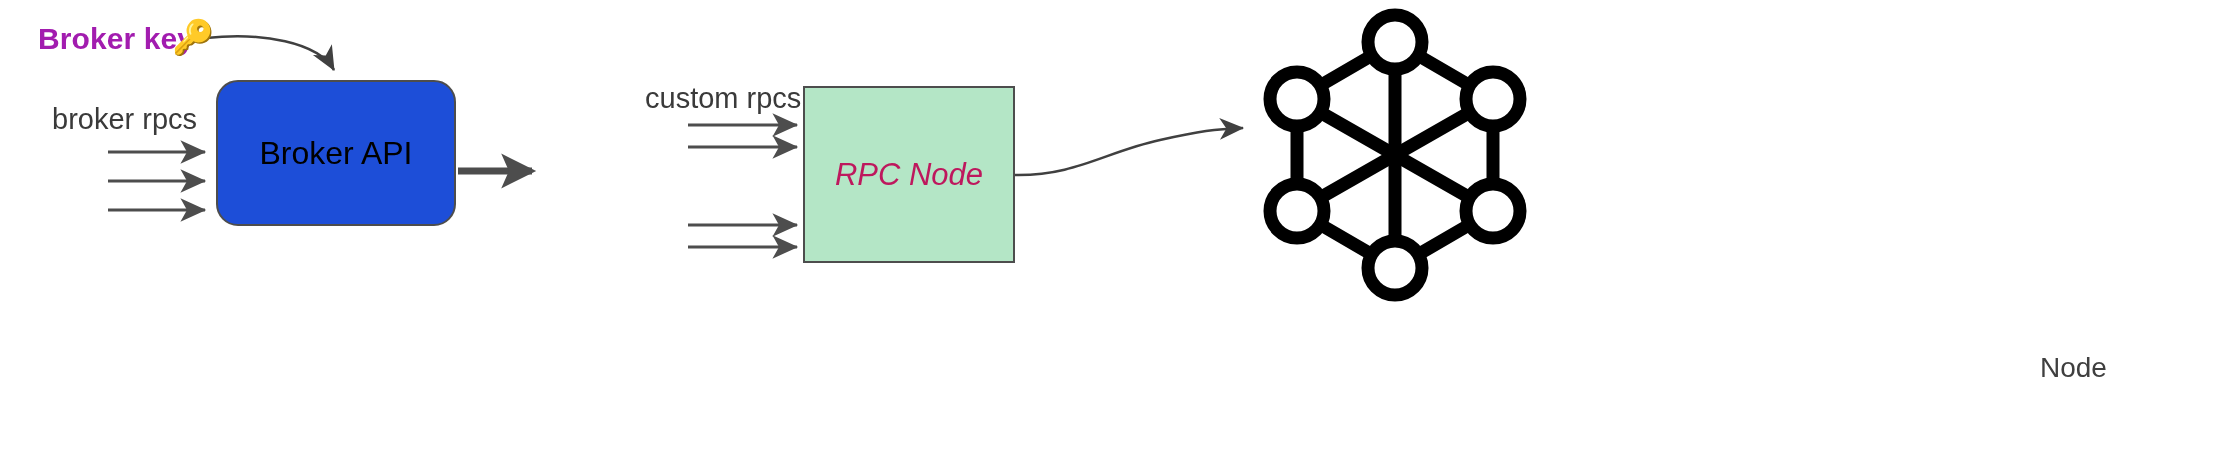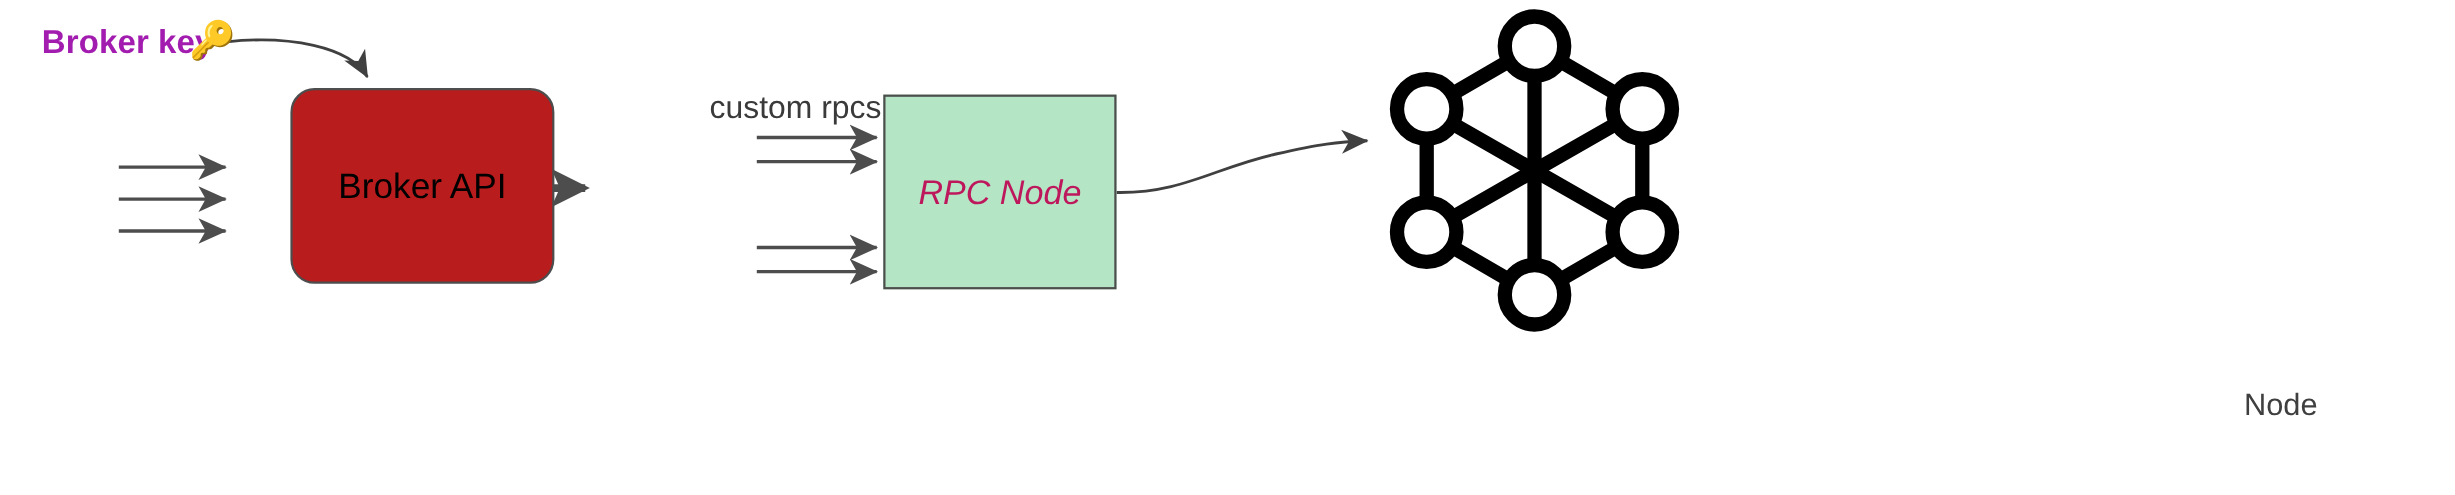--- a/index.html
+++ b/index.html
@@ -69,25 +69,24 @@
     box-sizing: border-box;
     display: flex;
     align-items: center;
     justify-content: center;
     text-align: center;
   }
   .box-broker {
     left: 216px;
     top: 80px;
     width: 240px;
-    height: 178px;
-    background: #b91c1c;
+    height: 146px;
+    background: #1d4ed8;
     border: 2.5px solid #4d4d4d;
     border-radius: 22px;
-    margin-left: 48px;
   }
   .box-broker .box-text {
     font-size: 32px;
     color: #000000;
     line-height: 1.32;
   }
   .box-rpc {
     left: 803px;
     top: 86px;
     width: 212px;
@@ -176,20 +175,21 @@
         <circle cx="1493" cy="211" r="27"></circle>
         <circle cx="1395" cy="268" r="27"></circle>
       </g>
     </g>
   </svg>
 
   <div class="lbl broker-key-label">Broker key</div>
 
   <span class="key-emoji">🔑</span>
 
+  <div class="lbl rpc-label broker-rpcs-label">broker rpcs</div>
 
   <div class="lbl rpc-label custom-rpcs-label">custom rpcs</div>
 
 
   <div class="box box-broker">
     <div class="box-text">
       <div>Broker API</div>
     </div>
   </div>
 

